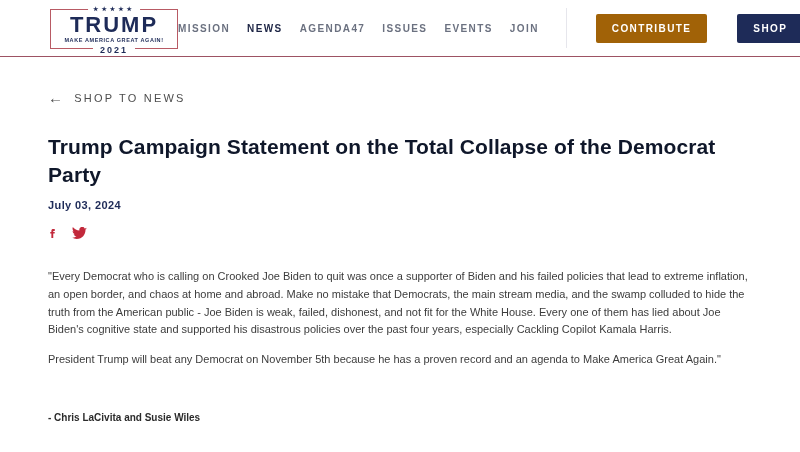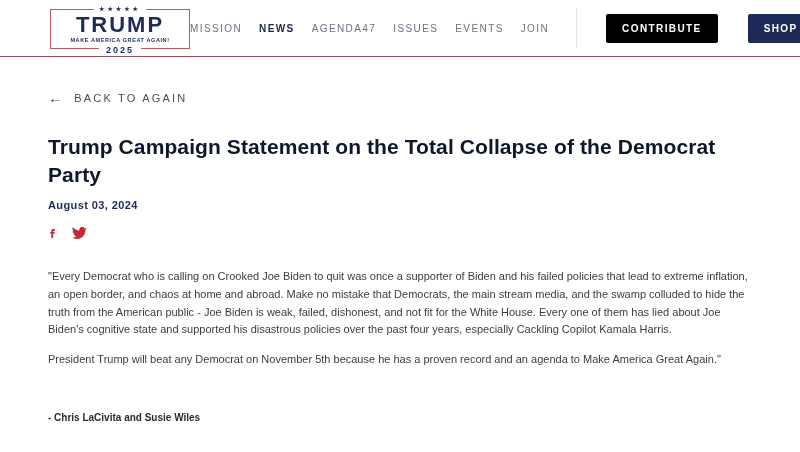--- a/index.html
+++ b/index.html
@@ -15,21 +15,21 @@
   .header {
     height: 57px;
     display: flex;
     align-items: center;
     border-bottom: 1px solid #9d5263;
     padding: 0 44px 0 50px;
     background: #fff;
   }
   .logo-box {
     position: relative;
-    width: 140px;
+    width: 128px;
     height: 40px;
     border: 1px solid #b85a64;
     text-align: center;
     margin-top: 2px;
     flex-shrink: 0;
     cursor: pointer;
   }
   .logo-stars {
     position: absolute;
     top: -5px; left: 50%;
@@ -77,20 +77,21 @@
     align-items: center;
     gap: 17px;
   }
   .nav-item {
     font-size: 10px;
     letter-spacing: 1.4px;
     color: #6b7180;
     text-transform: uppercase;
     cursor: pointer;
     white-space: nowrap;
+    font-weight: bold;
   }
   .nav-item.active {
     color: #1d2545;
     font-weight: bold;
     text-align: center;
   }
   .nav-divider {
     width: 1px;
     height: 40px;
     background: #e6e6ec;
@@ -102,21 +103,21 @@
     color: #fff;
     font-family: "Liberation Sans", sans-serif;
     font-weight: bold;
     font-size: 10px;
     letter-spacing: 1.4px;
     padding: 9px 16px;
     border-radius: 2px;
     cursor: pointer;
     white-space: nowrap;
   }
-  .btn-contribute { background: #000000; margin-right: 13px; }
+  .btn-contribute { background: #a16207; margin-right: 13px; }
   .btn-shop { background: #1e2b58; }
 
   
   .main { padding: 32px 48px 0 48px; }
 
   .back-link {
     display: inline-flex;
     align-items: center;
     gap: 9px;
     color: #4d4d4d;
@@ -170,46 +171,46 @@
   }
 </style>
 </head>
 <body>
 
 <div class="header">
   <div class="logo-box">
     <span class="logo-stars">★★★★★</span>
     <span class="logo-title">TRUMP</span>
     <span class="logo-tagline">MAKE AMERICA GREAT AGAIN!</span>
-    <span class="logo-year">2025</span>
+    <span class="logo-year">2021</span>
   </div>
 
   <nav class="nav">
     <span class="nav-item">MISSION</span>
     <span class="nav-item active">NEWS</span>
     <span class="nav-item">AGENDA47</span>
     <span class="nav-item">ISSUES</span>
     <span class="nav-item">EVENTS</span>
     <span class="nav-item">JOIN</span>
     <span class="nav-divider"></span>
     <button class="btn btn-contribute">CONTRIBUTE</button>
     <button class="btn btn-shop">SHOP</button>
   </nav>
 </div>
 
 <div class="main">
 
   <div class="back-link">
     <span class="back-arrow">←</span>
-    <span>BACK TO AGAIN</span>
+    <span>SHOP TO NEWS</span>
   </div>
 
   <h1 class="article-title">Trump Campaign Statement on the Total Collapse of the Democrat Party</h1>
 
-  <div class="article-date">August 03, 2024</div>
+  <div class="article-date">July 03, 2024</div>
 
   <div class="share-row">
     <span class="share-icon">
       <svg width="9" height="15" viewBox="0 0 24 24">
         <path d="M9 8H6v4h3v12h5V12h3.642L18 8h-4V6.333C14 5.378 14.192 5 15.115 5H18V0h-3.808C10.596 0 9 1.583 9 4.615V8z"></path>
       </svg>
     </span>
     <span class="share-icon">
       <svg width="15" height="13" viewBox="0 0 24 20">
         <path d="M23.954 2.569c-.885.392-1.83.656-2.825.775 1.014-.611 1.794-1.574 2.163-2.723-.951.564-2.005.974-3.127 1.195C19.268-.141 17.987-.739 16.571-.739c-2.719 0-4.924 2.205-4.924 4.917 0 .39.045.765.127 1.124C7.691 5.094 4.066 3.13 1.64.161.213.883.974 1.722.974 2.636c0 1.71.87 3.213 2.188 4.096-.807-.026-1.566-.248-2.228-.616v.061c0 2.385 1.693 4.374 3.946 4.827-.413.111-.849.171-1.296.171-.314 0-.615-.03-.916-.086.631 1.953 2.445 3.377 4.604 3.417-1.68 1.319-3.809 2.105-6.102 2.105-.39 0-.779-.023-1.17-.067 2.189 1.394 4.768 2.209 7.557 2.209 9.054 0 13.999-7.496 13.999-13.986 0-.209 0-.42-.015-.63.961-.689 1.8-1.56 2.46-2.548l-.047-.02z"></path>

